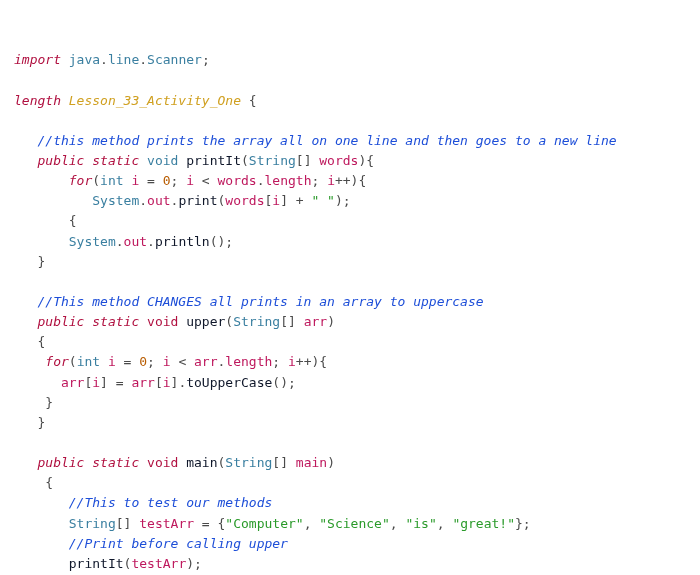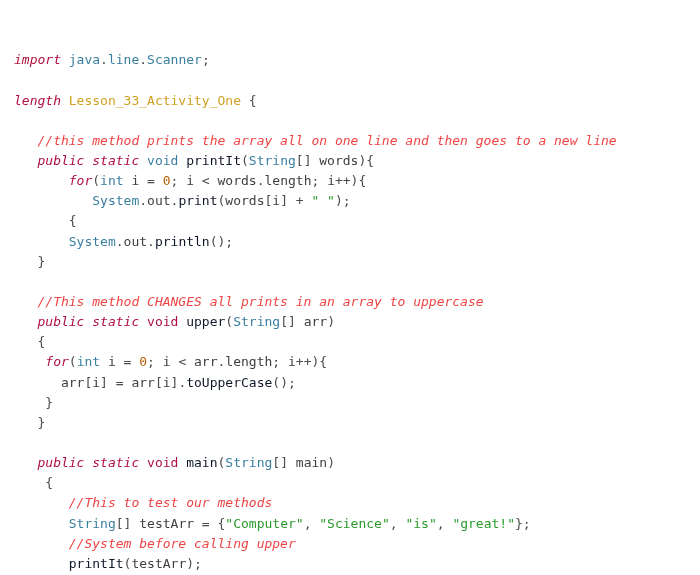--- a/index.html
+++ b/index.html
@@ -8,27 +8,27 @@
     background: #ffffff;
     font-family: "Menlo", "Consolas", "DejaVu Sans Mono", monospace;
     font-size: 13px;
     line-height: 1.55;
     color: #4a4a4a;
     white-space: pre;
   }
   .tok-kw   { color: #b01040; font-style: italic; }      
   .tok-kw2  { color: #b01040; }                           
   .tok-type { color: #3a7fa0; }       
-  .tok-cls  { color: #d0a020; }                           
+  .tok-cls  { color: #d0a020; font-style: italic; }                           
   .tok-func { color: #0f172a; }                           
   .tok-num  { color: #b85c00; }                           
   .tok-str  { color: #2a9a2a; }                           
-  .tok-cmt  { color: #ef4444; font-style: italic; }       
+  .tok-cmt  { color: #1d4ed8; font-style: italic; }       
   .tok-punc { color: #4a4a4a; }                           
-  .tok-var  { color: #404040; }                           
+  .tok-var  { color: #be185d; }                           
   .tok-op   { color: #4a4a4a; }
 </style>
 </head>
 <body>
 
 <div><span class="tok-kw">import</span><span> </span><span class="tok-type">java</span><span class="tok-punc">.</span><span class="tok-type">line</span><span class="tok-punc">.</span><span class="tok-type">Scanner</span><span class="tok-punc">;</span>
 
 <span class="tok-kw">length</span><span> </span><span class="tok-cls">Lesson_33_Activity_One</span><span> </span><span class="tok-punc">{</span>
 
    <span class="tok-cmt">//this method prints the array all on one line and then goes to a new line</span>
@@ -44,21 +44,21 @@
    <span class="tok-punc">{</span>
     <span class="tok-kw">for</span><span class="tok-punc">(</span><span class="tok-type">int</span><span> </span><span class="tok-var">i</span><span class="tok-op"> = </span><span class="tok-num">0</span><span class="tok-punc">; </span><span class="tok-var">i</span><span class="tok-op"> &lt; </span><span class="tok-var">arr</span><span class="tok-punc">.</span><span class="tok-var">length</span><span class="tok-punc">; </span><span class="tok-var">i</span><span class="tok-op">++</span><span class="tok-punc">)</span><span class="tok-punc">{</span>
       <span class="tok-var">arr</span><span class="tok-punc">[</span><span class="tok-var">i</span><span class="tok-punc">]</span><span class="tok-op"> = </span><span class="tok-var">arr</span><span class="tok-punc">[</span><span class="tok-var">i</span><span class="tok-punc">]</span><span class="tok-punc">.</span><span class="tok-func">toUpperCase</span><span class="tok-punc">(</span><span class="tok-punc">)</span><span class="tok-punc">;</span>
     <span class="tok-punc">}</span>
    <span class="tok-punc">}</span>
 
    <span class="tok-kw">public</span> <span class="tok-kw">static</span> <span class="tok-kw2">void</span> <span class="tok-func">main</span><span class="tok-punc">(</span><span class="tok-type">String</span><span class="tok-punc">[]</span><span> </span><span class="tok-var">main</span><span class="tok-punc">)</span>
     <span class="tok-punc">{</span>
        <span class="tok-cmt">//This to test our methods</span>
        <span class="tok-type">String</span><span class="tok-punc">[]</span><span> </span><span class="tok-var">testArr</span><span class="tok-op"> = </span><span class="tok-punc">{</span><span class="tok-str">"Computer"</span><span class="tok-punc">, </span><span class="tok-str">"Science"</span><span class="tok-punc">, </span><span class="tok-str">"is"</span><span class="tok-punc">, </span><span class="tok-str">"great!"</span><span class="tok-punc">}</span><span class="tok-punc">;</span>
-       <span class="tok-cmt">//System before calling upper</span>
+       <span class="tok-cmt">//Print before calling upper</span>
        <span class="tok-func">printIt</span><span class="tok-punc">(</span><span class="tok-var">testArr</span><span class="tok-punc">)</span><span class="tok-punc">;</span>
        
        
        
        
     
 </div>
 
 
 </body></html>

